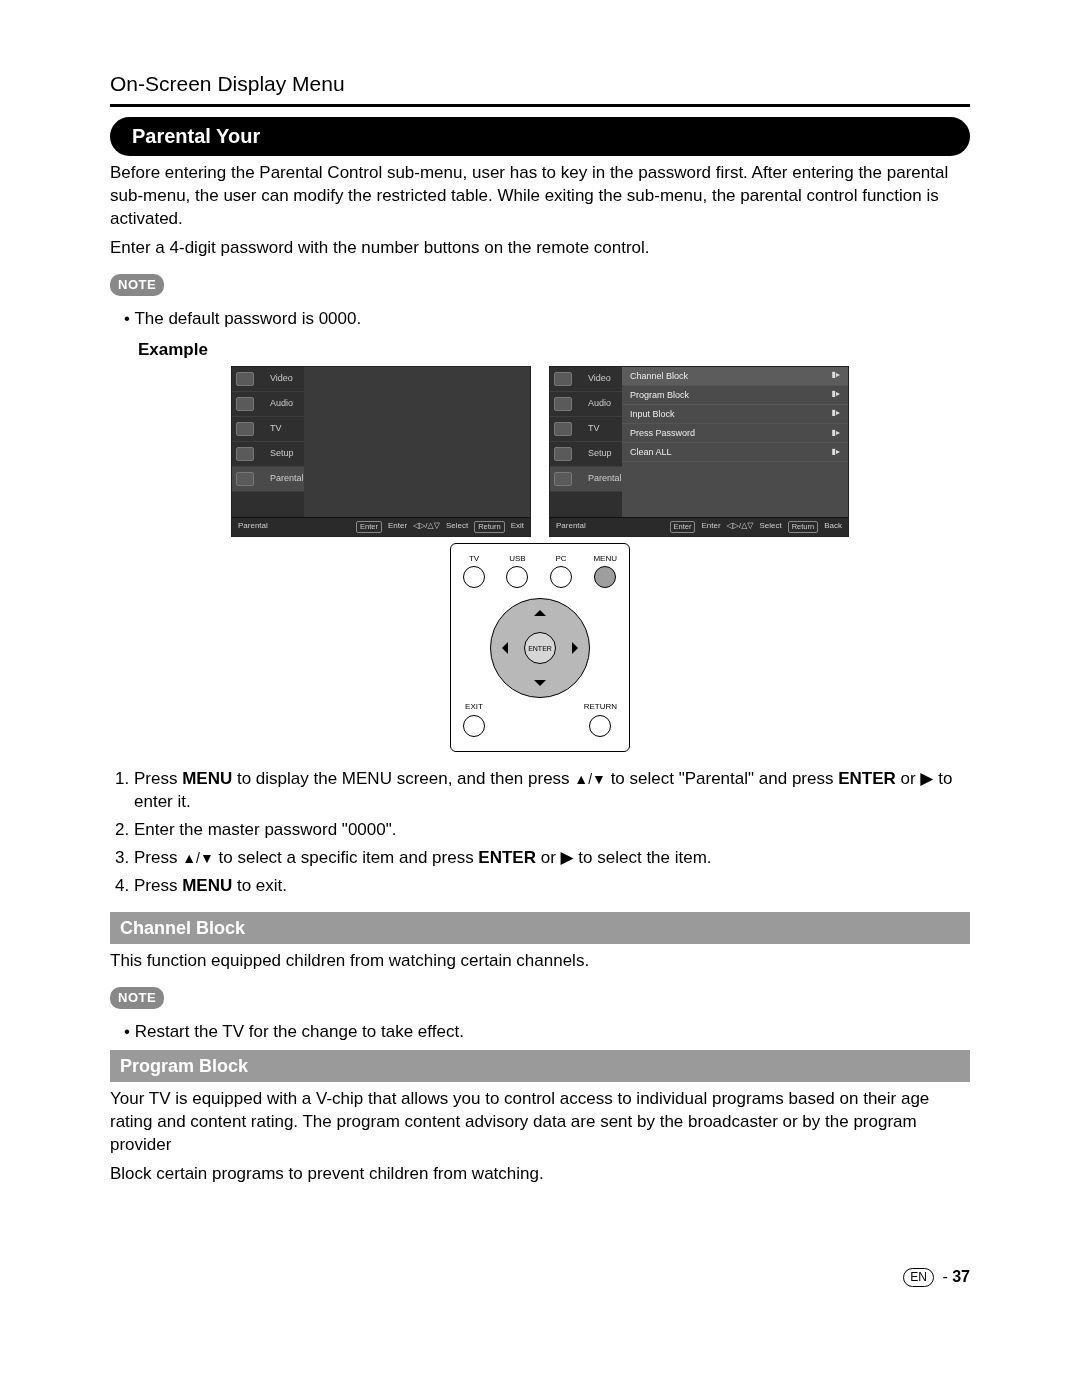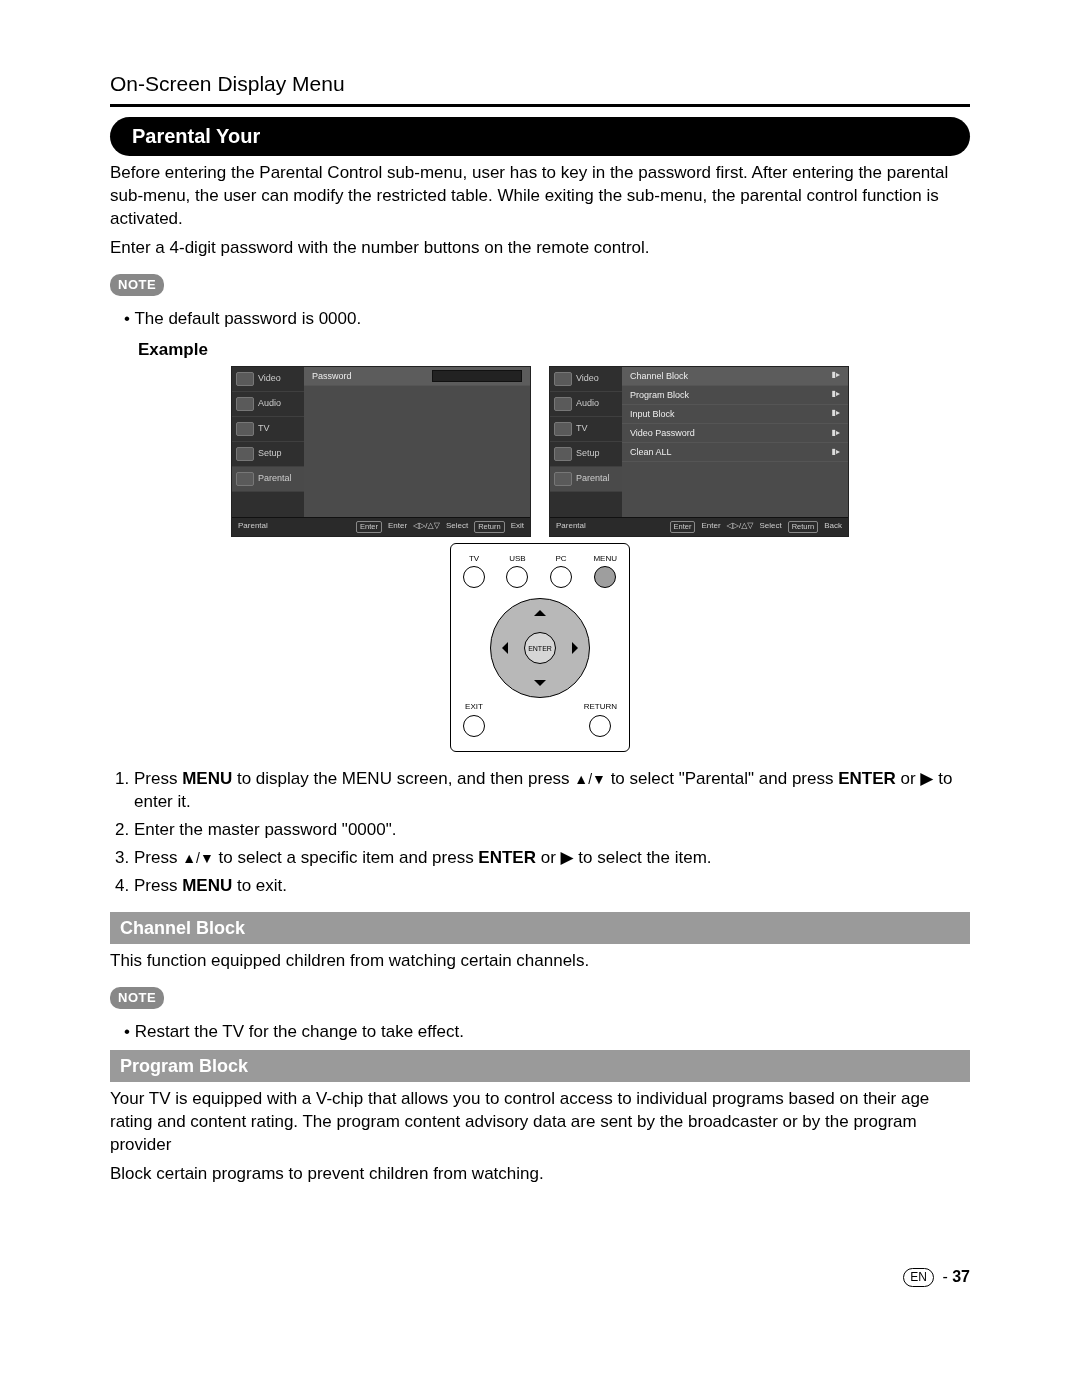--- a/index.html
+++ b/index.html
@@ -9,21 +9,21 @@
   .black-pill { background: #000; color: #fff; border-radius: 40px; padding: 6px 22px; font-size: 20px; font-weight: bold; display:block; }
   .para { margin-top: 6px; }
   .note-badge { display: inline-block; background: #888; color: #fff; font-weight: bold; font-size: 13px; padding: 2px 8px; border-radius: 10px; margin: 14px 0 8px 0; letter-spacing: .5px; }
   ul.bullets { list-style: none; padding-left: 14px; margin: 4px 0 4px 0;}
   ul.bullets li::before { content: "• "; }
   .example-label { font-weight: bold; margin: 8px 0 4px 28px; }
   .screens-row { display: flex; gap: 18px; justify-content: center; margin-bottom: 6px;}
   .osd { width: 300px; background:#3a3a3a; border:1px solid #222; color:#ddd; font-size:10px; position:relative; }
   .osd-body { display:flex; height:150px;}
   .osd-sidebar { width:72px; background:#2f2f2f; display:flex; flex-direction:column; }
-  .side-item { display:flex; align-items:center; gap:4px; padding:5px 4px; border-bottom:1px solid #3f3f3f; font-size:9px; color:#ccc;}
+  .side-item { display:flex; align-items:center; gap:16px; padding:5px 4px; border-bottom:1px solid #3f3f3f; font-size:9px; color:#ccc;}
   .side-ico { width:18px; height:14px; background:#5a5a5a; border:1px solid #777; border-radius:2px; flex:0 0 auto;}
   .side-item.active { background:#4a4a4a; }
   .side-label { white-space:nowrap; }
   .osd-main { flex:1; background:#4b4b4b; padding:0; }
   .row { display:flex; justify-content:space-between; align-items:center; padding:3px 8px; font-size:9px; color:#eee; border-bottom:1px solid #555;}
   .row.highlight { background:#5c5c5c; }
   .valbox { width:90px; height:12px; background:#222; border:1px solid #111; }
   .arrow-ind { font-size:8px; color:#ddd; }
   .osd-footer { display:flex; align-items:center; gap:6px; background:#2a2a2a; color:#ccc; font-size:8px; padding:3px 6px; border-top:1px solid #111;}
   .key { border:1px solid #888; padding:0 3px; border-radius:2px; font-size:7.5px;}
@@ -96,26 +96,20 @@
           </div>
         <div class="side-item">
             <div class="side-ico"></div>
             <span class="side-label">Setup</span>
           </div>
         <div class="side-item active">
             <div class="side-ico"></div>
             <span class="side-label">Parental</span>
           </div>
       </div>
-      <div class="osd-main">
-        <div class="row highlight">
-          <span>Password</span>
-          <div class="valbox"></div>
-        </div>
-      </div>
     </div>
     <div class="osd-footer">
       <span>Parental</span>
       <span class="foot-spacer"></span>
       <span class="key">Enter</span>
       <span>Enter</span>
       <span>◁▷/△▽</span>
       <span>Select</span>
       <span class="key">Return</span>
       <span>Exit</span>
@@ -153,21 +147,21 @@
           </div>
         <div class="row">
             <span>Program Block</span>
             <span class="arrow-ind">▮▸</span>
           </div>
         <div class="row">
             <span>Input Block</span>
             <span class="arrow-ind">▮▸</span>
           </div>
         <div class="row">
-            <span>Video Password</span>
+            <span>Press Password</span>
             <span class="arrow-ind">▮▸</span>
           </div>
         <div class="row">
             <span>Clean ALL</span>
             <span class="arrow-ind">▮▸</span>
           </div>
       </div>
     </div>
     <div class="osd-footer">
       <span>Parental</span>

